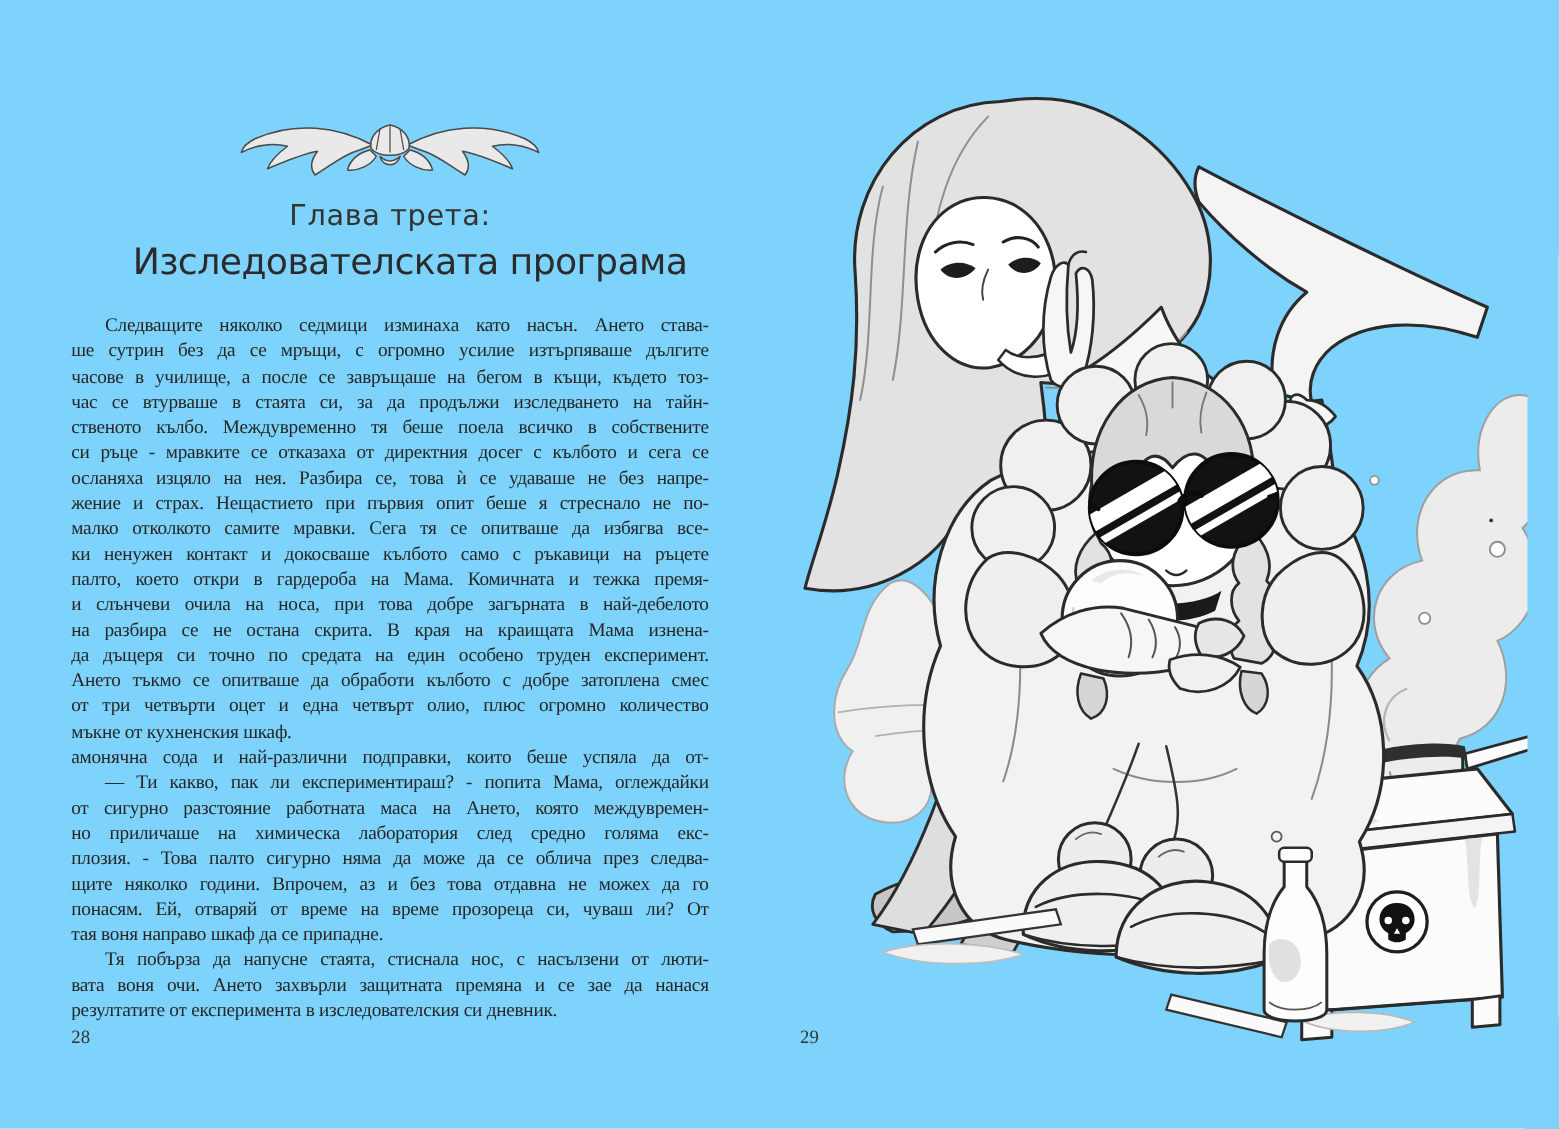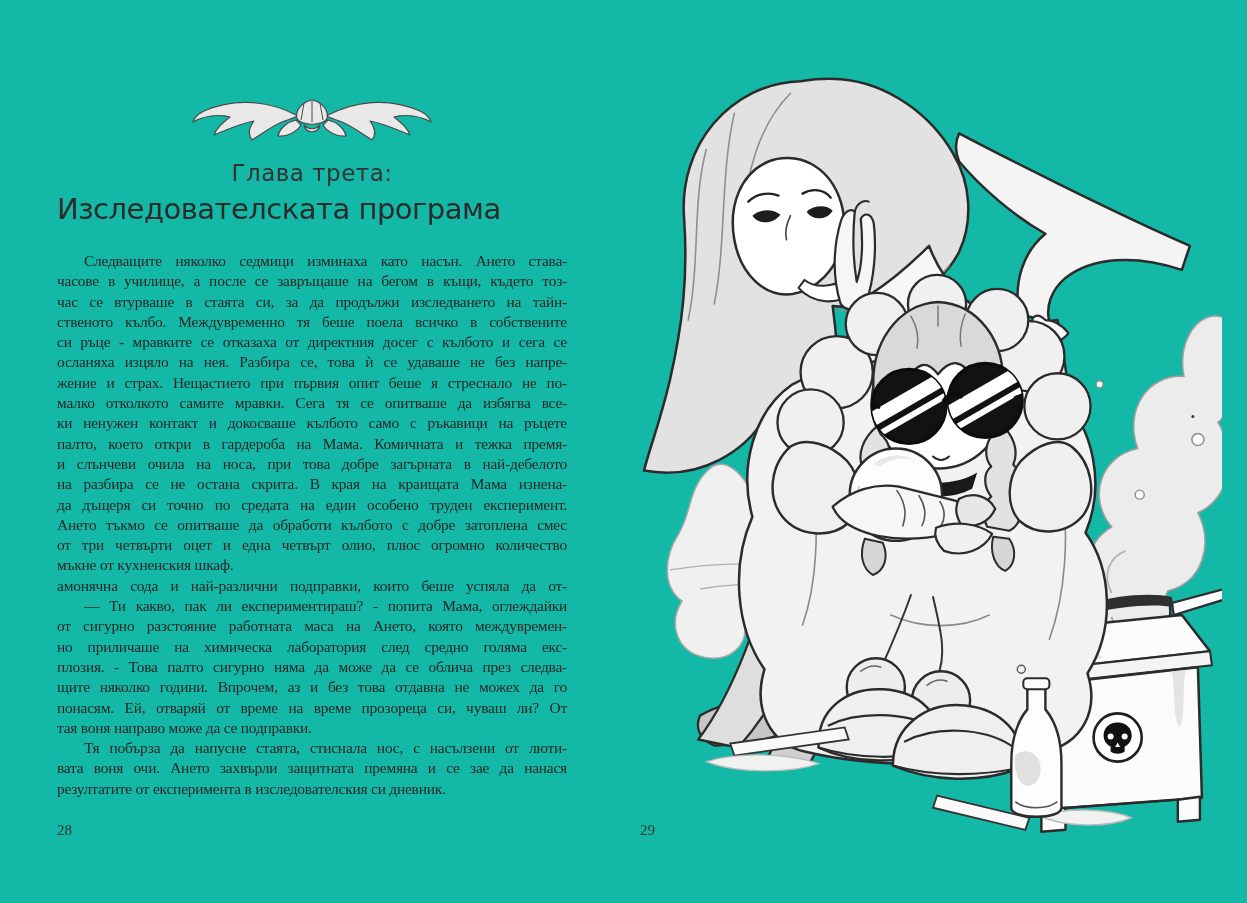--- a/index.html
+++ b/index.html
@@ -1,23 +1,23 @@
 <!DOCTYPE html>
 <html><head>
 <meta charset="utf-8">
 <style>
   html,body{margin:0;padding:0;background:#ffffff;}
-  .spread{position:relative;width:1247px;height:903px;background:#14b8a6;overflow:hidden;
+  .spread{position:relative;width:1247px;height:903px;background:#7dd3fc;overflow:hidden;
           font-family:"Liberation Serif","DejaVu Serif",serif;color:#262626;}
   .ornament-wrap{position:absolute;left:57px;top:88px;width:510px;height:64px;
                  display:flex;justify-content:center;align-items:center;}
   .chapter-label{position:absolute;left:57px;top:160px;width:510px;text-align:center;
                  font-family:"DejaVu Sans",sans-serif;font-size:23px;color:#333;
                  letter-spacing:.5px;}
-  .chapter-title{position:absolute;left:57px;top:192px;width:510px;
+  .chapter-title{position:absolute;left:73px;top:192px;width:510px;text-align:center;
                  font-family:"DejaVu Sans",sans-serif;font-size:29px;color:#2b2b2b;
                  letter-spacing:-0.5px;}
   .body-text{position:absolute;left:57px;top:251px;width:510px;
              font-size:15.4px;line-height:20.3px;letter-spacing:-0.2px;}
   .para{margin:0;}
   .line{text-align:justify;text-align-last:justify;white-space:nowrap;height:20.3px;}
   .line.last{text-align-last:left;}
   .line.first{text-indent:27px;}
   .pagenum{position:absolute;top:822px;font-size:15px;color:#333;}
   .pagenum-left{left:57px;width:510px;text-align:left;}
@@ -43,20 +43,21 @@
       </g>
     </svg>
   </div>
 
   <div class="chapter-label">Глава трета:</div>
   <div class="chapter-title">Изследователската програма</div>
 
   <div class="body-text">
       <div class="para">
         <div class="line first">Следващите няколко седмици изминаха като насън. Ането става-</div>
+        <div class="line">ше сутрин без да се мръщи, с огромно усилие изтърпяваше дългите</div>
         <div class="line">часове в училище, а после се завръщаше на бегом в къщи, където тоз-</div>
         <div class="line">час се втурваше в стаята си, за да продължи изследването на тайн-</div>
         <div class="line">ственото кълбо. Междувременно тя беше поела всичко в собствените</div>
         <div class="line">си ръце - мравките се отказаха от директния досег с кълбото и сега се</div>
         <div class="line">осланяха изцяло на нея. Разбира се, това ѝ се удаваше не без напре-</div>
         <div class="line">жение и страх. Нещастието при първия опит беше я стреснало не по-</div>
         <div class="line">малко отколкото самите мравки. Сега тя се опитваше да избягва все-</div>
         <div class="line">ки ненужен контакт и докосваше кълбото само с ръкавици на ръцете</div>
         <div class="line">палто, което откри в гардероба на Мама. Комичната и тежка премя-</div>
         <div class="line">и слънчеви очила на носа, при това добре загърната в най-дебелото</div>
@@ -67,21 +68,21 @@
         <div class="line last">мъкне от кухненския шкаф.</div>
         <div class="line">амонячна сода и най-различни подправки, които беше успяла да от-</div>
       </div>
       <div class="para">
         <div class="line first">— Ти какво, пак ли експериментираш? - попита Мама, оглеждайки</div>
         <div class="line">от сигурно разстояние работната маса на Ането, която междувремен-</div>
         <div class="line">но приличаше на химическа лаборатория след средно голяма екс-</div>
         <div class="line">плозия. - Това палто сигурно няма да може да се облича през следва-</div>
         <div class="line">щите няколко години. Впрочем, аз и без това отдавна не можех да го</div>
         <div class="line">понасям. Ей, отваряй от време на време прозореца си, чуваш ли? От</div>
-        <div class="line last">тая воня направо може да се подправки.</div>
+        <div class="line last">тая воня направо шкаф да се припадне.</div>
       </div>
       <div class="para">
         <div class="line first">Тя побърза да напусне стаята, стиснала нос, с насълзени от люти-</div>
         <div class="line">вата воня очи. Ането захвърли защитната премяна и се зае да нанася</div>
         <div class="line last">резултатите от експеримента в изследователския си дневник.</div>
       </div>
     </div>
 
   <div class="pagenum pagenum-left">28</div>
   <div class="pagenum pagenum-right">29</div>

